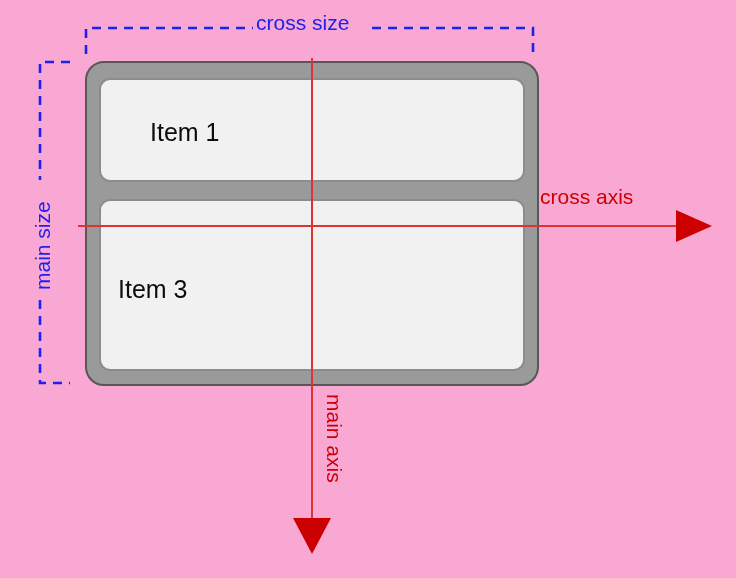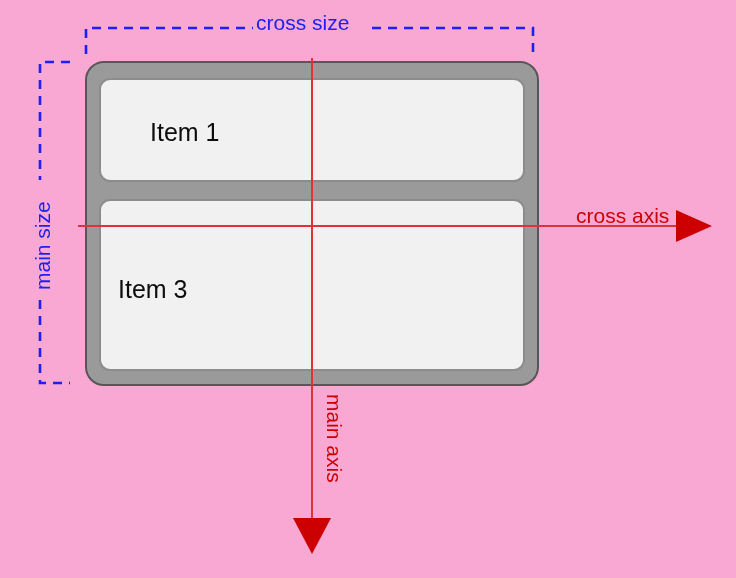--- a/index.html
+++ b/index.html
@@ -49,21 +49,21 @@
     line-height: 1;
     white-space: nowrap;
   }
   #label-cross-size { left: 256px; top: 12px; }
   #label-main-size {
     left: 32px;
     top: 290px;
     transform: rotate(-90deg);
     transform-origin: 0 0;
   }
-  #label-cross-axis { left: 576px; top: 186px; margin-top: 19px; }
+  #label-cross-axis { left: 540px; top: 186px; }
   #label-main-axis {
     left: 345px;
     top: 394px;
     transform: rotate(90deg);
     transform-origin: 0 0;
   }
   #label-item-1 { left: 118px; top: 120px; margin-left: 32px; }
   #label-item-2 { left: 118px; top: 277px; }
 </style>
 </head>

